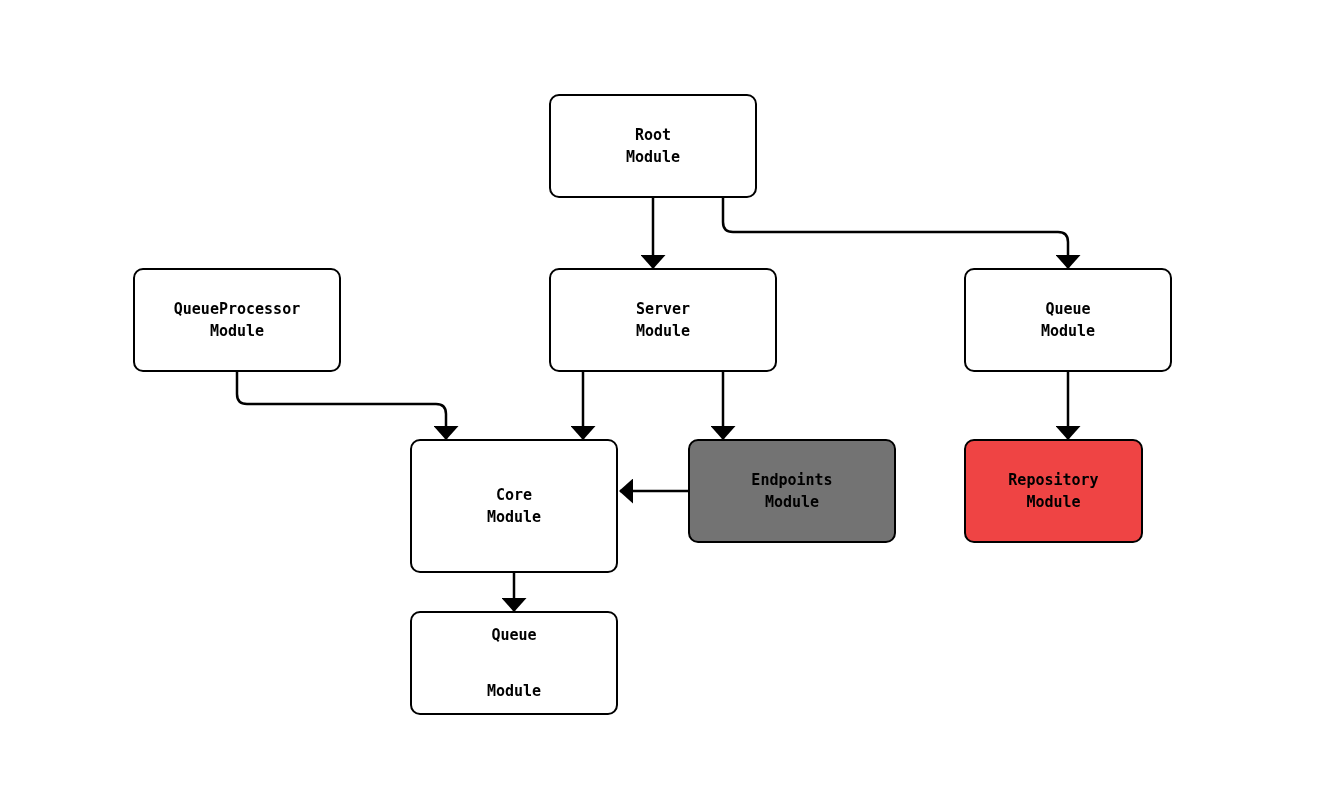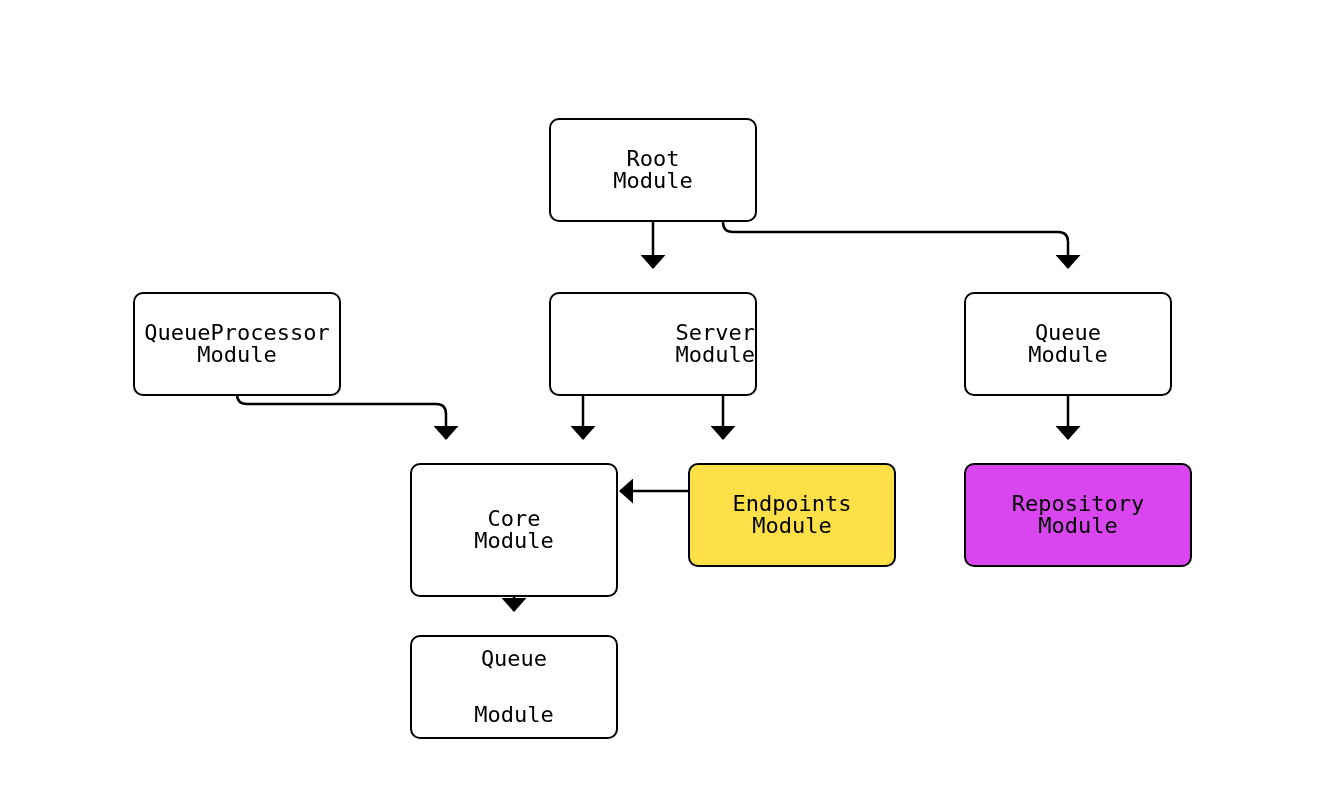--- a/index.html
+++ b/index.html
@@ -28,26 +28,25 @@
   .node {
     position: absolute;
     box-sizing: border-box;
     border-style: solid;
     border-width: 2.5px;
     border-radius: 10px;
     display: flex;
     flex-direction: column;
     align-items: center;
     justify-content: center;
-    font-weight: normal;
-    font-size: 22px;
+    font-weight: bold;
+    font-size: 15px;
     line-height: 22px;
     color: #000000;
     text-align: center;
-    margin-top: 24px;
   }
   .node-line {
     display: block;
     white-space: nowrap;
   }
 </style>
 </head>
 <body style="background: rgb(255, 255, 255);">
 
 <div class="canvas">
@@ -71,41 +70,41 @@
   <div class="node" style="left: 549px; top: 94px; width: 208px; height: 104px; border-color: rgb(0, 0, 0); background: rgb(255, 255, 255);">
     <span class="node-line">Root</span>
     <span class="node-line">Module</span>
   </div>
 
   <div class="node" style="left: 133px; top: 268px; width: 208px; height: 104px; border-color: rgb(0, 0, 0); background: rgb(255, 255, 255);">
     <span class="node-line">QueueProcessor</span>
     <span class="node-line">Module</span>
   </div>
 
-  <div class="node" style="left: 549px; top: 268px; width: 208px; height: 104px; border-color: rgb(0, 0, 0); background: rgb(255, 255, 255); align-items: flex-end;">
+  <div class="node" style="left: 549px; top: 268px; width: 228px; height: 104px; border-color: rgb(0, 0, 0); background: rgb(255, 255, 255);">
     <span class="node-line">Server</span>
     <span class="node-line">Module</span>
   </div>
 
   <div class="node" style="left: 964px; top: 268px; width: 208px; height: 104px; border-color: rgb(0, 0, 0); background: rgb(255, 255, 255);">
     <span class="node-line">Queue</span>
     <span class="node-line">Module</span>
   </div>
 
   <div class="node" style="left: 410px; top: 439px; width: 208px; height: 134px; border-color: rgb(0, 0, 0); background: rgb(255, 255, 255);">
     <span class="node-line">Core</span>
     <span class="node-line">Module</span>
   </div>
 
-  <div class="node" style="left: 688px; top: 439px; width: 208px; height: 104px; border-color: rgb(0, 0, 0); background: #fde047;">
+  <div class="node" style="left: 688px; top: 439px; width: 208px; height: 104px; border-color: rgb(0, 0, 0); background: #737373;">
     <span class="node-line">Endpoints</span>
     <span class="node-line">Module</span>
   </div>
 
-  <div class="node" style="left: 964px; top: 439px; width: 228px; height: 104px; border-color: rgb(0, 0, 0); background: #d946ef;">
+  <div class="node" style="left: 964px; top: 439px; width: 179px; height: 104px; border-color: rgb(0, 0, 0); background: #ef4444;">
     <span class="node-line">Repository</span>
     <span class="node-line">Module</span>
   </div>
 
   <div class="node" style="left: 410px; top: 611px; width: 208px; height: 104px; border-color: rgb(0, 0, 0); background: rgb(255, 255, 255); gap: 34px;">
     <span class="node-line">Queue</span>
     <span class="node-line">Module</span>
   </div>
 
 </div>

